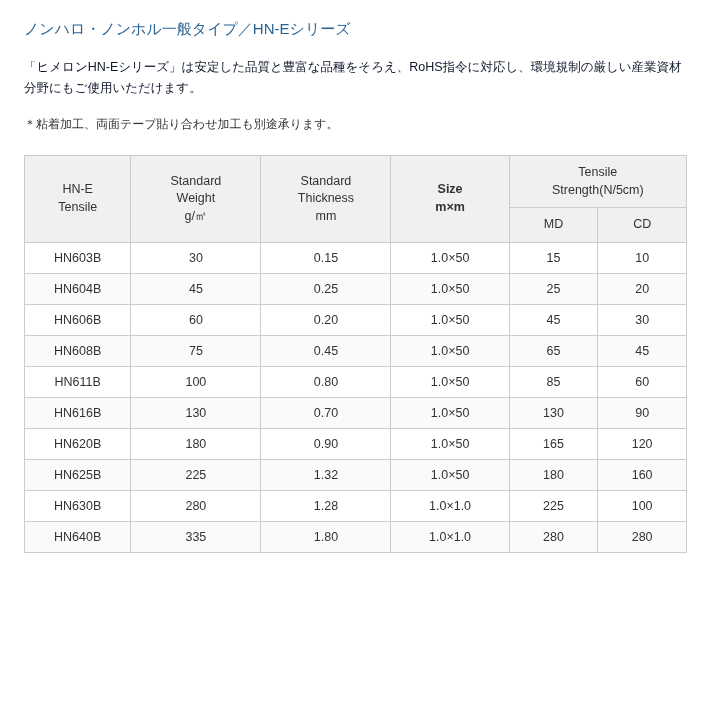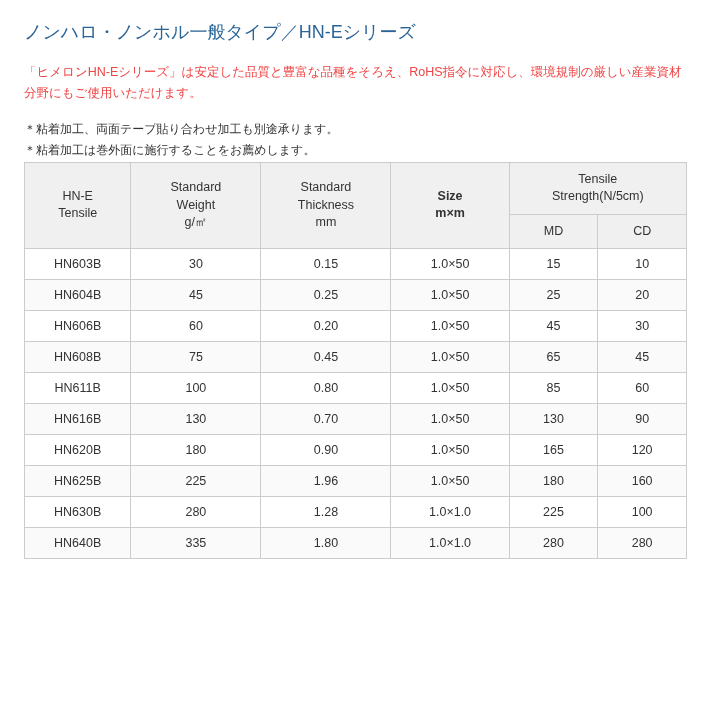--- a/index.html
+++ b/index.html
@@ -9,35 +9,36 @@
     }
     body {
       font-family: 'Helvetica Neue', Arial, sans-serif;
       background: #ffffff;
       color: #333333;
       font-size: 13px;
       padding: 20px 24px;
       width: 711px;
     }
     .page-title {
-      font-size: 18px;
+      font-size: 15px;
       font-weight: normal;
       color: #2a6496;
       margin-bottom: 18px;
       border-bottom: none;
     }
     .description {
       font-size: 12.5px;
       line-height: 1.7;
       margin-bottom: 14px;
-      color: #ef4444;
+      color: #0f172a;
     }
     .notes {
       font-size: 12px;
       line-height: 1.8;
+      margin-bottom: 20px;
       color: #333;
     }
     .notes p {
       margin: 0;
     }
     table {
       width: 100%;
       border-collapse: collapse;
       font-size: 12.5px;
     }
@@ -69,21 +70,20 @@
   </style>
 </head>
 <body>
 
 <h1 class="page-title">ノンハロ・ノンホル一般タイプ／HN-Eシリーズ</h1>
 
 <div class="description">「ヒメロンHN-Eシリーズ」は安定した品質と豊富な品種をそろえ、RoHS指令に対応し、環境規制の厳しい産業資材分野にもご使用いただけます。</div>
 
 <div class="notes">
   <p>＊粘着加工、両面テープ貼り合わせ加工も別途承ります。</p>
-  <p>＊粘着加工は巻外面に施行することをお薦めします。</p>
 </div>
 
 <table>
   <thead>
     <tr>
       <th rowspan="2" class="col-series">
         <span>HN-E</span><br>
         <span>Tensile</span>
       </th>
       <th rowspan="2" class="col-weight">
@@ -163,21 +163,21 @@
         <td>HN620B</td>
         <td>180</td>
         <td>0.90</td>
         <td>1.0×50</td>
         <td>165</td>
         <td>120</td>
       </tr>
       <tr>
         <td>HN625B</td>
         <td>225</td>
-        <td>1.96</td>
+        <td>1.32</td>
         <td>1.0×50</td>
         <td>180</td>
         <td>160</td>
       </tr>
       <tr>
         <td>HN630B</td>
         <td>280</td>
         <td>1.28</td>
         <td>1.0×1.0</td>
         <td>225</td>

